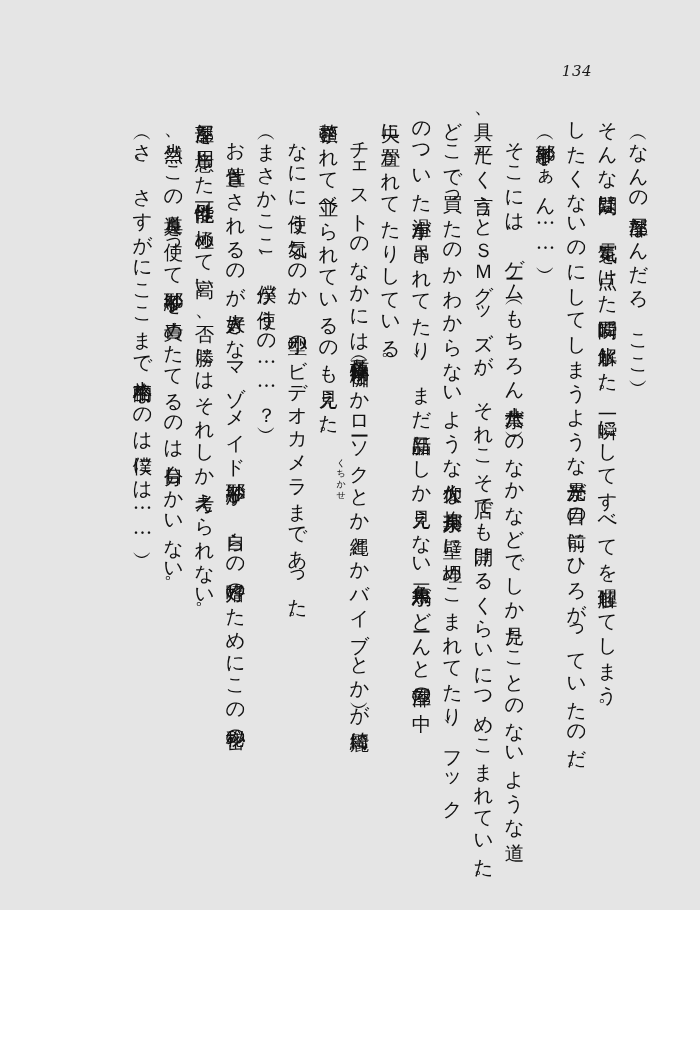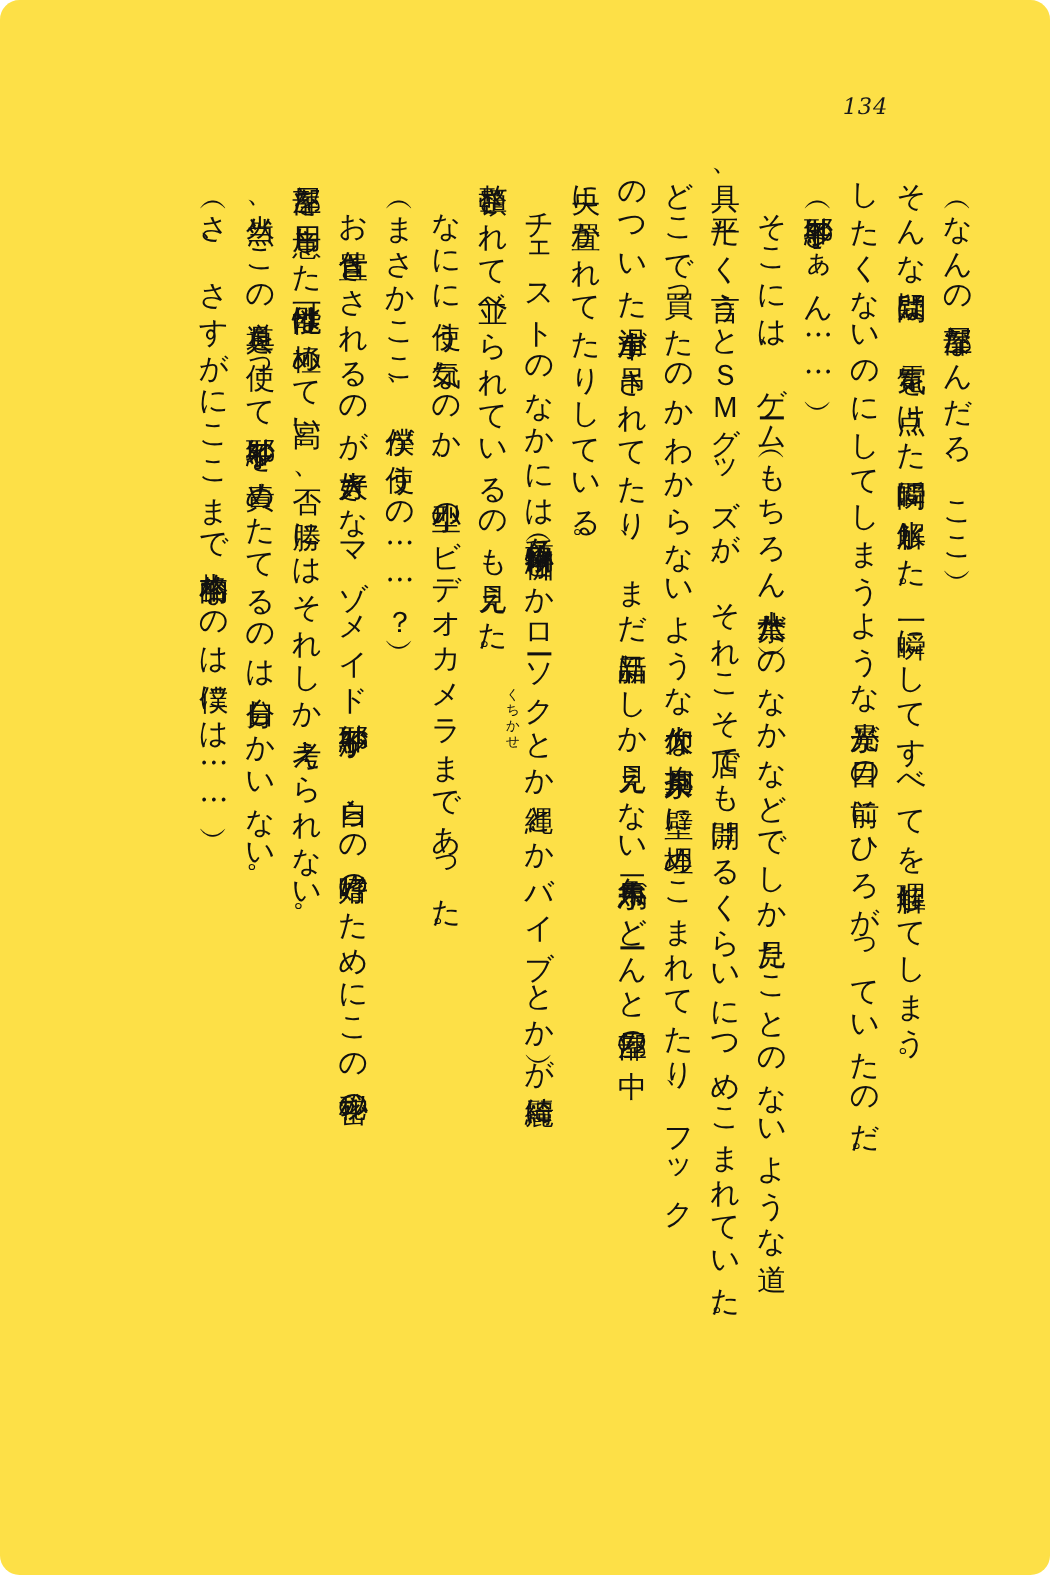--- a/index.html
+++ b/index.html
@@ -11,23 +11,22 @@
     width: 700px;
     height: 1050px;
     overflow: hidden;
     font-family: "DejaVu Serif", "Liberation Serif", serif;
     color: #1a1a1a;
   }
 
   #page {
     position: relative;
     width: 700px;
-    height: 1050px;
-    background: #fde047;
-    border-radius: 13px;
+    height: 910px;
+    background: #e5e5e5;
   }
 
   
   #page-number {
     position: absolute;
     top: 62px;
     right: 108px;
     font-family: "DejaVu Serif", "Liberation Serif", serif;
     font-style: italic;
     font-size: 15px;

